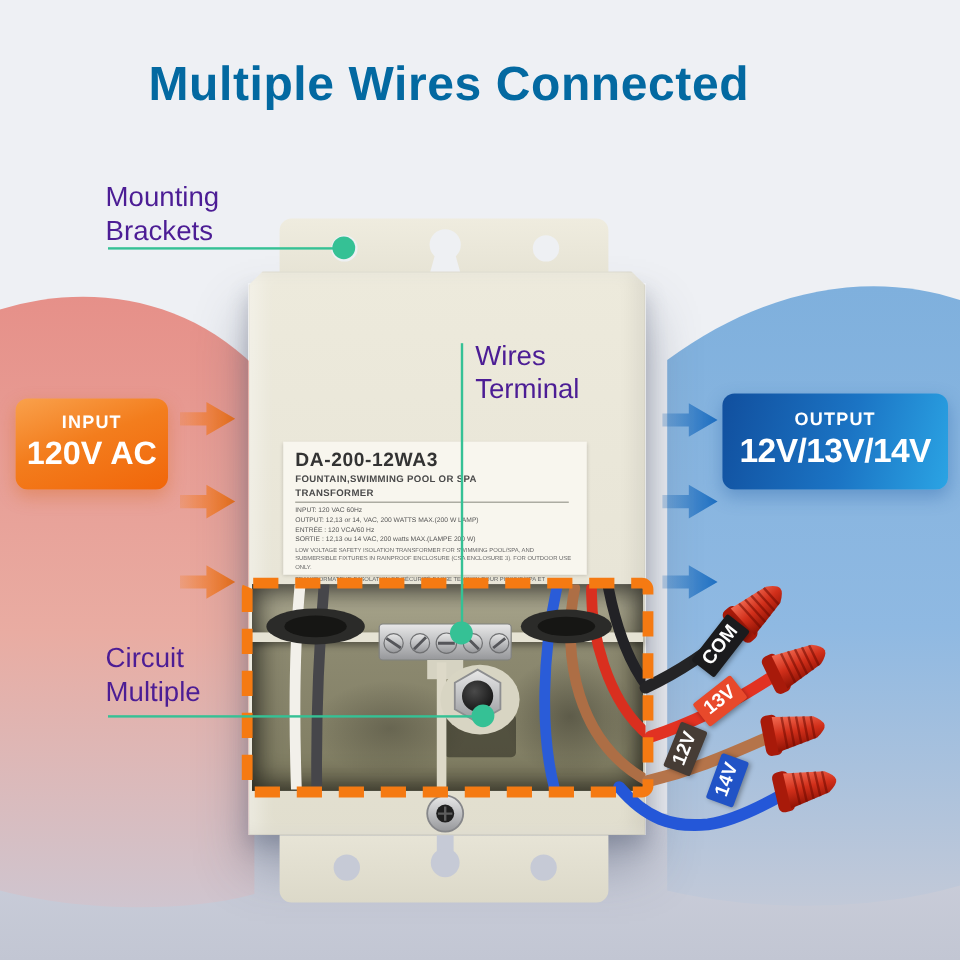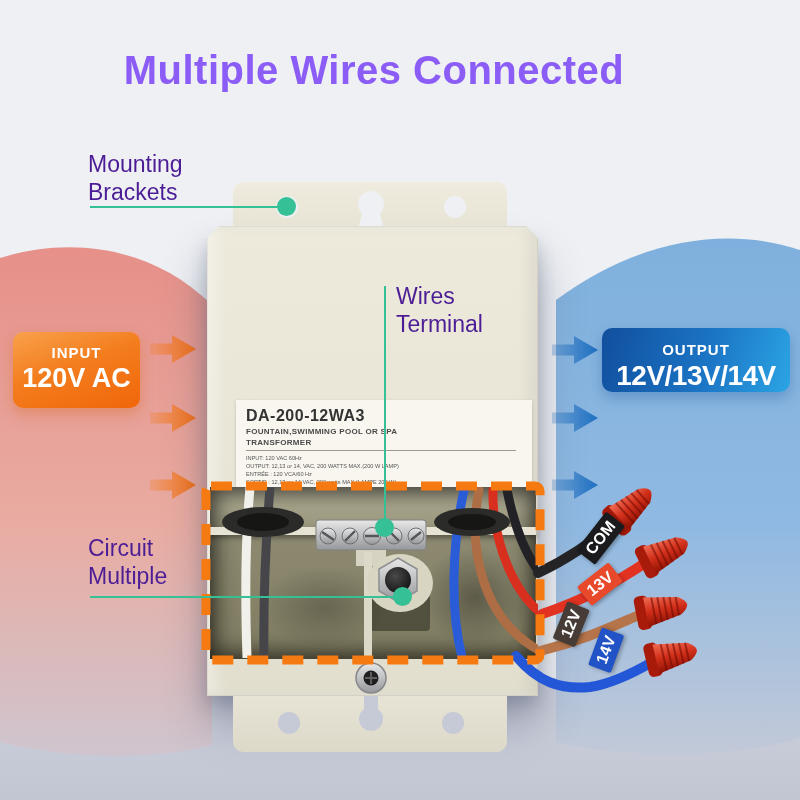--- a/index.html
+++ b/index.html
@@ -4,21 +4,21 @@
 <style>
   html,body{margin:0;padding:0;background:#edeff3;}
   #canvas{
     position:relative;width:800px;height:800px;overflow:hidden;
     background:#edeff3;font-family:"Liberation Sans",sans-serif;
   }
   .abs{position:absolute;}
   
   #title{
     left:0;top:48px;width:748px;text-align:center;
-    font-size:40px;font-weight:800;color:#8b5cf6;letter-spacing:.5px;
+    font-size:40px;font-weight:800;color:#0369a1;letter-spacing:.5px;
   }
   
   .callout{color:#4c1d95;font-size:23px;line-height:1.22;font-weight:400;}
   #mounting-label{left:88px;top:150px;}
   #ground-label{left:396px;top:282px;}
   #circuit-label{left:88px;top:534px;}
   .lead-h{height:2px;background:#35c195;}
   .lead-v{width:2px;background:#35c195;}
   .lead-dot{width:19px;height:19px;border-radius:50%;background:#35c195;}
   
@@ -33,22 +33,22 @@
   #keyhole-top-circle{left:125px;top:9px;width:26px;height:26px;border-radius:50%;background:#eef0f3;}
   #keyhole-top-stem{left:124px;top:28px;width:28px;height:22px;background:#eef0f3;
     clip-path:polygon(22% 0,78% 0,100% 100%,0 100%);}
   #keyhole-bot-circle{left:126px;top:11px;width:24px;height:24px;border-radius:50%;background:#c6cad6;}
   #keyhole-bot-stem{left:131px;top:0px;width:14px;height:16px;background:#c6cad6;}
   #body{left:207px;top:226px;width:331px;height:470px;
     background:linear-gradient(180deg,#edeadc 0%,#e8e5d7 55%,#e1dece 100%);
     clip-path:polygon(12px 0,calc(100% - 12px) 0,100% 12px,100% 100%,0 100%,0 12px);
     box-shadow:inset 0 0 0 1px rgba(0,0,0,.05),inset -10px 0 14px rgba(0,0,0,.06),inset 10px 0 14px rgba(255,255,255,.35);}
   
-  #sticker{left:236px;top:368px;width:296px;height:111px;background:#f8f6ee;
-    box-shadow:0 1px 3px rgba(0,0,0,.18);padding:7px 10px 0 10px;box-sizing:border-box;color:#3c3c3c;margin-top:32px;}
+  #sticker{left:236px;top:368px;width:253px;height:111px;background:#f8f6ee;
+    box-shadow:0 1px 3px rgba(0,0,0,.18);padding:7px 10px 0 10px;box-sizing:border-box;color:#3c3c3c;}
   #sticker .model{font-size:16px;font-weight:700;letter-spacing:.5px;color:#333;}
   #sticker .prod{font-size:8px;font-weight:700;color:#4a4a4a;letter-spacing:.3px;margin-top:2px;}
   #sticker .rule{height:1px;background:#9a9a90;margin:3px 0 3px 0;width:98%;}
   #sticker .spec{font-size:5.6px;color:#555;line-height:1.45;}
   #sticker .notice{font-size:4.9px;color:#666;line-height:1.4;margin-top:3px;}
   #sticker .note{font-size:5.2px;color:#555;line-height:1.45;}
   
   #compartment{left:210px;top:487px;width:326px;height:172px;
     background:linear-gradient(180deg,#b3b098 0%,#9c9980 20%,#8c8970 32%,#7f7c61 100%);
     box-shadow:inset 0 10px 16px rgba(0,0,0,.35),inset 0 -12px 18px rgba(0,0,0,.3),
@@ -63,21 +63,21 @@
   #tag-13v{left:580px;top:572px;transform:rotate(-38deg);background:#e8492b;}
   #tag-12v{left:551px;top:612px;transform:rotate(-68deg);background:#463c35;}
   #tag-14v{left:586px;top:638px;transform:rotate(-70deg);background:#2153c6;}
   
   .badge{color:#fff;text-align:center;border-radius:10px;}
   #input-badge{left:13px;top:332px;width:127px;height:76px;
     background:linear-gradient(160deg,#f9a14c 0%,#f37d1d 45%,#f1660a 100%);
     box-shadow:0 6px 14px rgba(216,100,20,.35);}
   #input-badge .b-label{font-size:15px;font-weight:700;letter-spacing:1px;margin-top:12px;}
   #input-badge .b-value{font-size:27px;font-weight:800;margin-top:2px;}
-  #output-badge{left:602px;top:328px;width:188px;height:64px;
+  #output-badge{left:602px;top:328px;width:188px;height:80px;
     background:linear-gradient(105deg,#114f9e 0%,#1b74c4 55%,#2ba4e4 100%);
     box-shadow:0 6px 14px rgba(30,90,160,.35);}
   #output-badge .b-label{font-size:15px;font-weight:700;letter-spacing:1px;margin-top:13px;}
   #output-badge .b-value{font-size:28px;font-weight:800;margin-top:2px;letter-spacing:-.5px;}
   svg{display:block;}
 </style>
 </head>
 <body>
 
 <div id="canvas">

